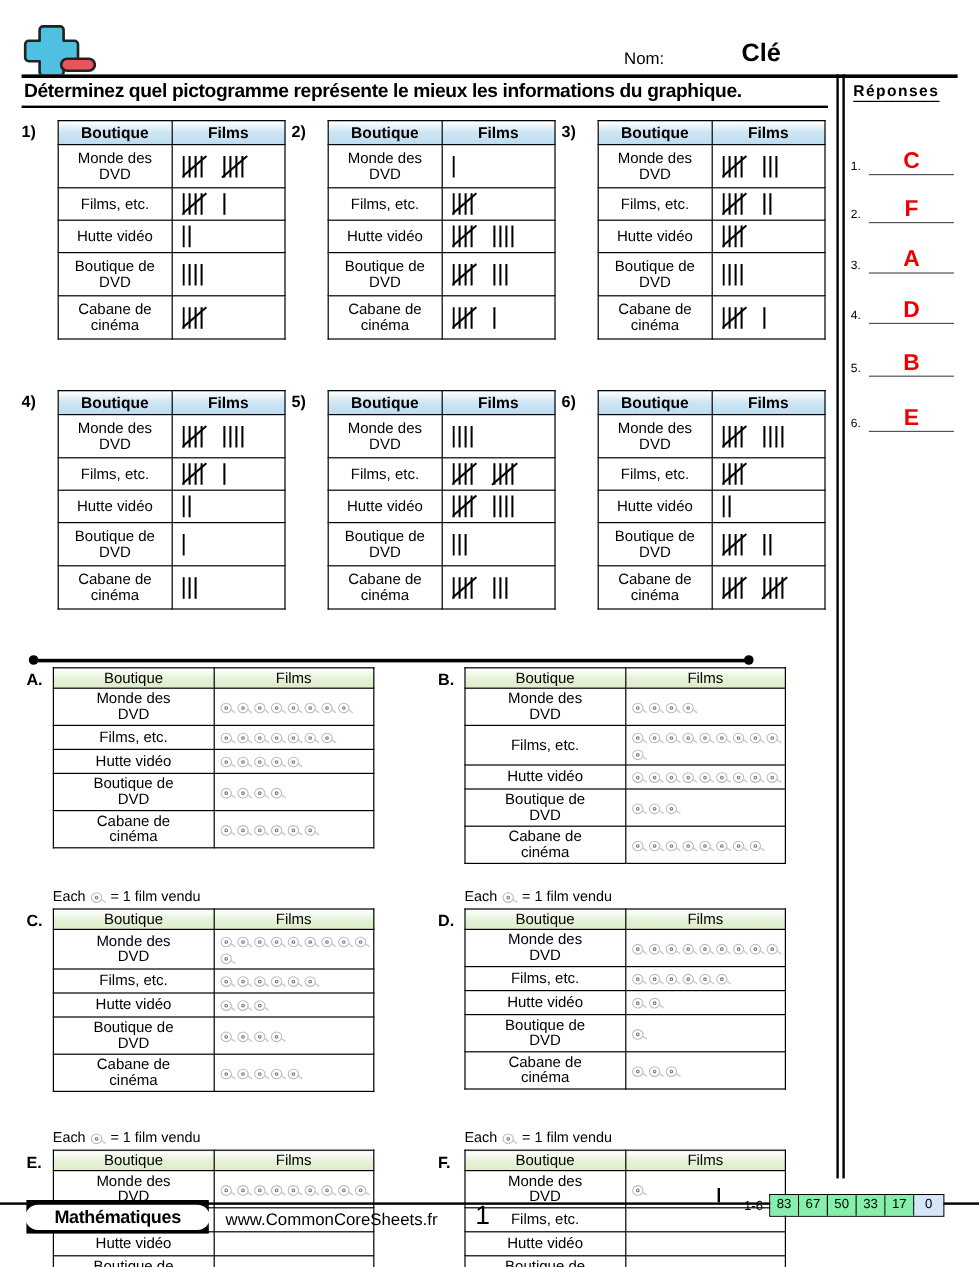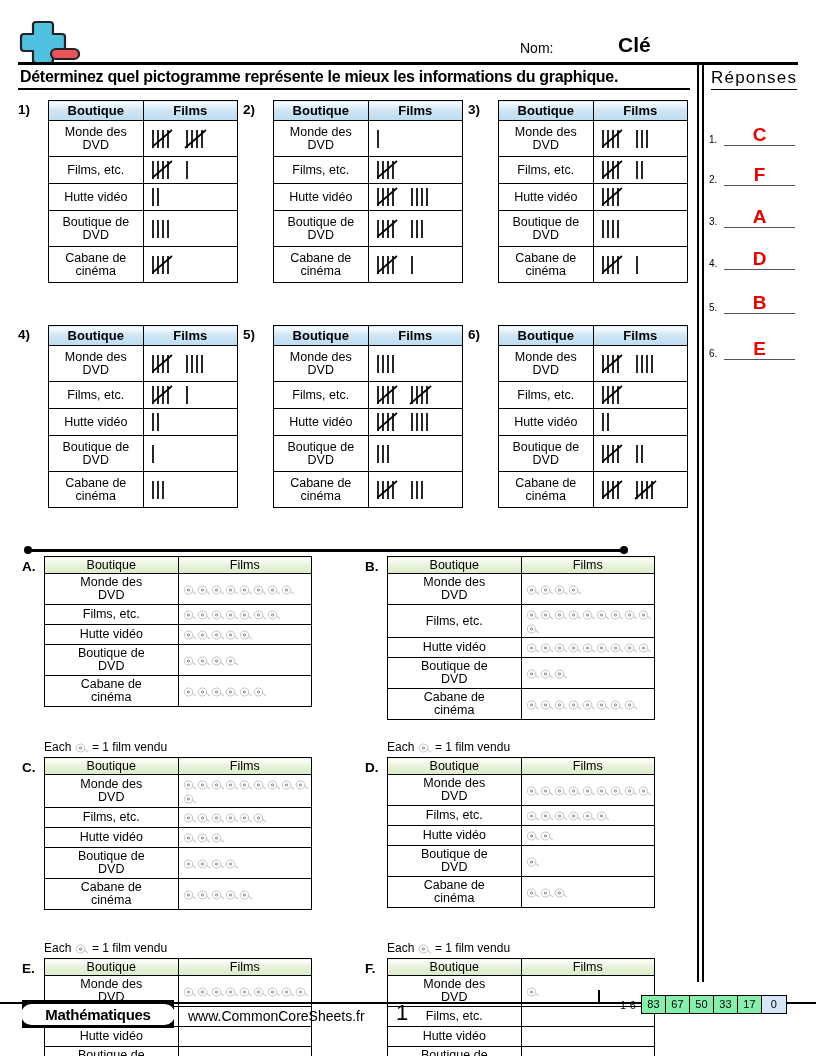--- a/index.html
+++ b/index.html
@@ -34,21 +34,21 @@
     position:absolute; left:20px; top:68px; width:660px;
     font-size:16px; font-weight:bold; letter-spacing:-0.3px;
   }
   .instr-rule { position:absolute; left:18px; top:88px; width:672px; height:2px; background:#000; }
 
   
   .ans-divider-a { position:absolute; left:697px; top:62px; width:2px; height:920px; background:#000; }
   .ans-divider-b { position:absolute; left:702px; top:62px; width:2px; height:920px; background:#000; }
   .answers-head {
     position:absolute; left:711px; top:68px;
-    font-size:17px; font-weight:normal; letter-spacing:1.2px;
+    font-size:13px; font-weight:bold; letter-spacing:1.2px;
     border-bottom:1.5px solid #000; padding-bottom:1px;
   }
   .ans-row { position:absolute; left:709px; width:86px; height:38px; }
   .ans-num { position:absolute; left:0; bottom:1px; font-size:10px; }
   .ans-line { position:absolute; left:15px; bottom:0; width:71px; border-bottom:1.4px solid #555; }
   .ans-val {
     position:absolute; left:15px; bottom:2px; width:71px; text-align:center;
     font-size:19px; font-weight:bold; color:#ee0000; line-height:1;
   }
 

